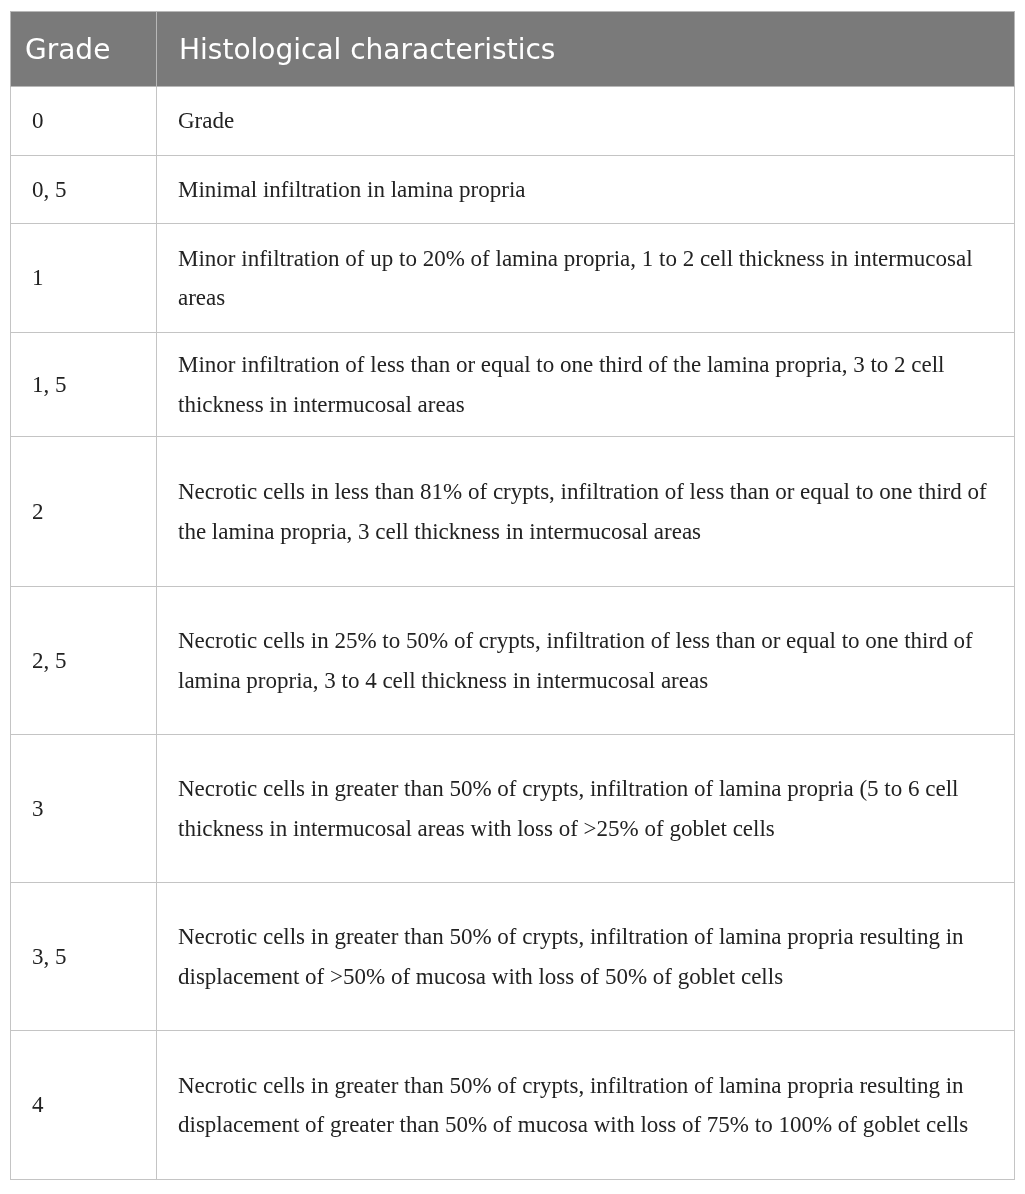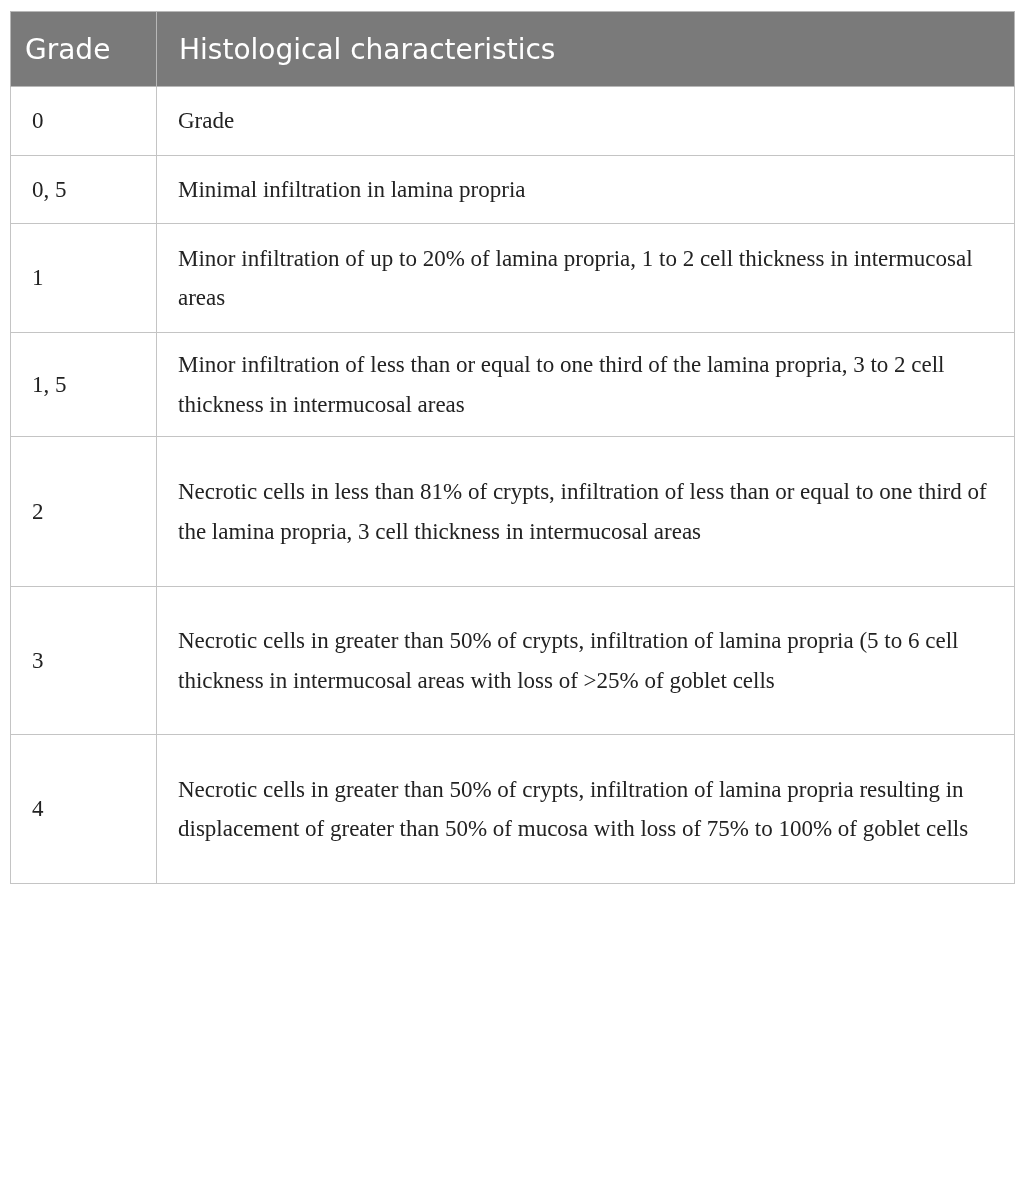--- a/index.html
+++ b/index.html
@@ -47,21 +47,29 @@
     </tr>
     <tr style="height:94px">
       <td class="grade">1, 5</td>
       <td>Minor infiltration of less than or equal to one third of the lamina propria, 3 to 2 cell thickness in intermucosal areas</td>
     </tr>
     <tr style="height:150px">
       <td class="grade">2</td>
       <td>Necrotic cells in less than 81% of crypts, infiltration of less than or equal to one third of the lamina propria, 3 cell thickness in intermucosal areas</td>
     </tr>
     <tr style="height:148px">
+      <td class="grade">2, 5</td>
+      <td>Necrotic cells in 25% to 50% of crypts, infiltration of less than or equal to one third of lamina propria, 3 to 4 cell thickness in intermucosal areas</td>
+    </tr>
+    <tr style="height:148px">
       <td class="grade">3</td>
       <td>Necrotic cells in greater than 50% of crypts, infiltration of lamina propria (5 to 6 cell thickness in intermucosal areas with loss of &gt;25% of goblet cells</td>
+    </tr>
+    <tr style="height:148px">
+      <td class="grade">3, 5</td>
+      <td>Necrotic cells in greater than 50% of crypts, infiltration of lamina propria resulting in displacement of &gt;50% of mucosa with loss of 50% of goblet cells</td>
     </tr>
     <tr style="height:149px">
       <td class="grade">4</td>
       <td>Necrotic cells in greater than 50% of crypts, infiltration of lamina propria resulting in displacement of greater than 50% of mucosa with loss of 75% to 100% of goblet cells</td>
     </tr>
   </tbody>
 </table>
 
 </body></html>

